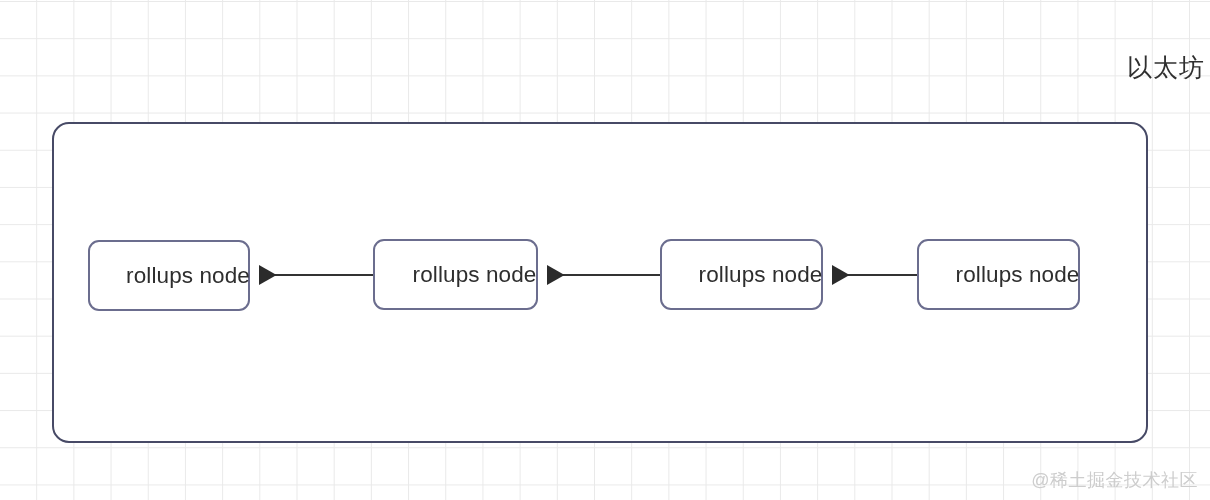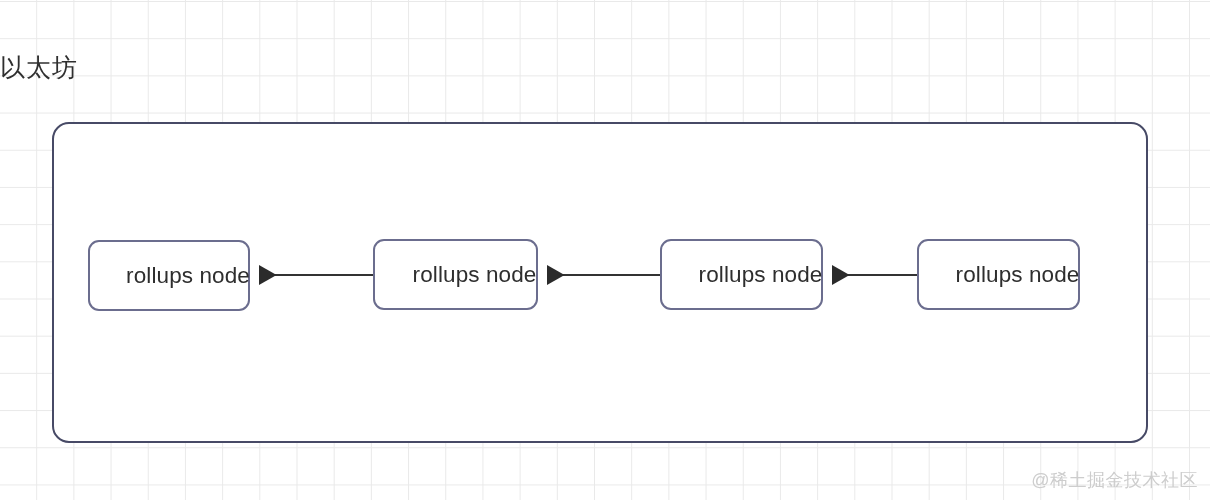--- a/index.html
+++ b/index.html
@@ -22,21 +22,21 @@
     background-size: 37.2px 37.2px;
     background-position: -1px 1px;
   }
 
   
   #diagram-title {
     position: absolute;
     left: 0;
     top: 51px;
     width: 1205px;
-    text-align: left;
+    text-align: right;
     font-size: 25px;
     line-height: 32px;
     color: #2f2f2f;
     letter-spacing: 1px;
     white-space: nowrap;
   }
 
   
   #ethereum-container {
     position: absolute;

